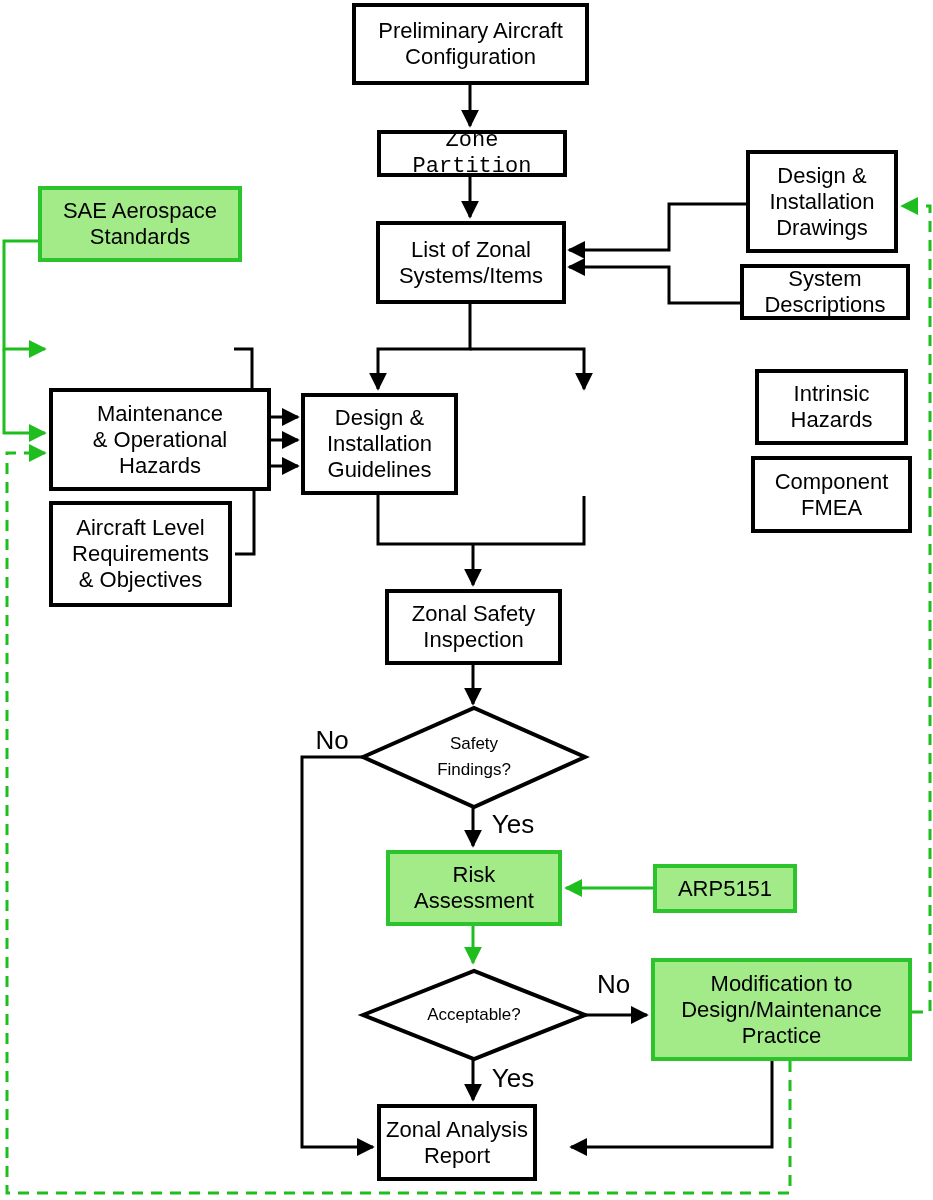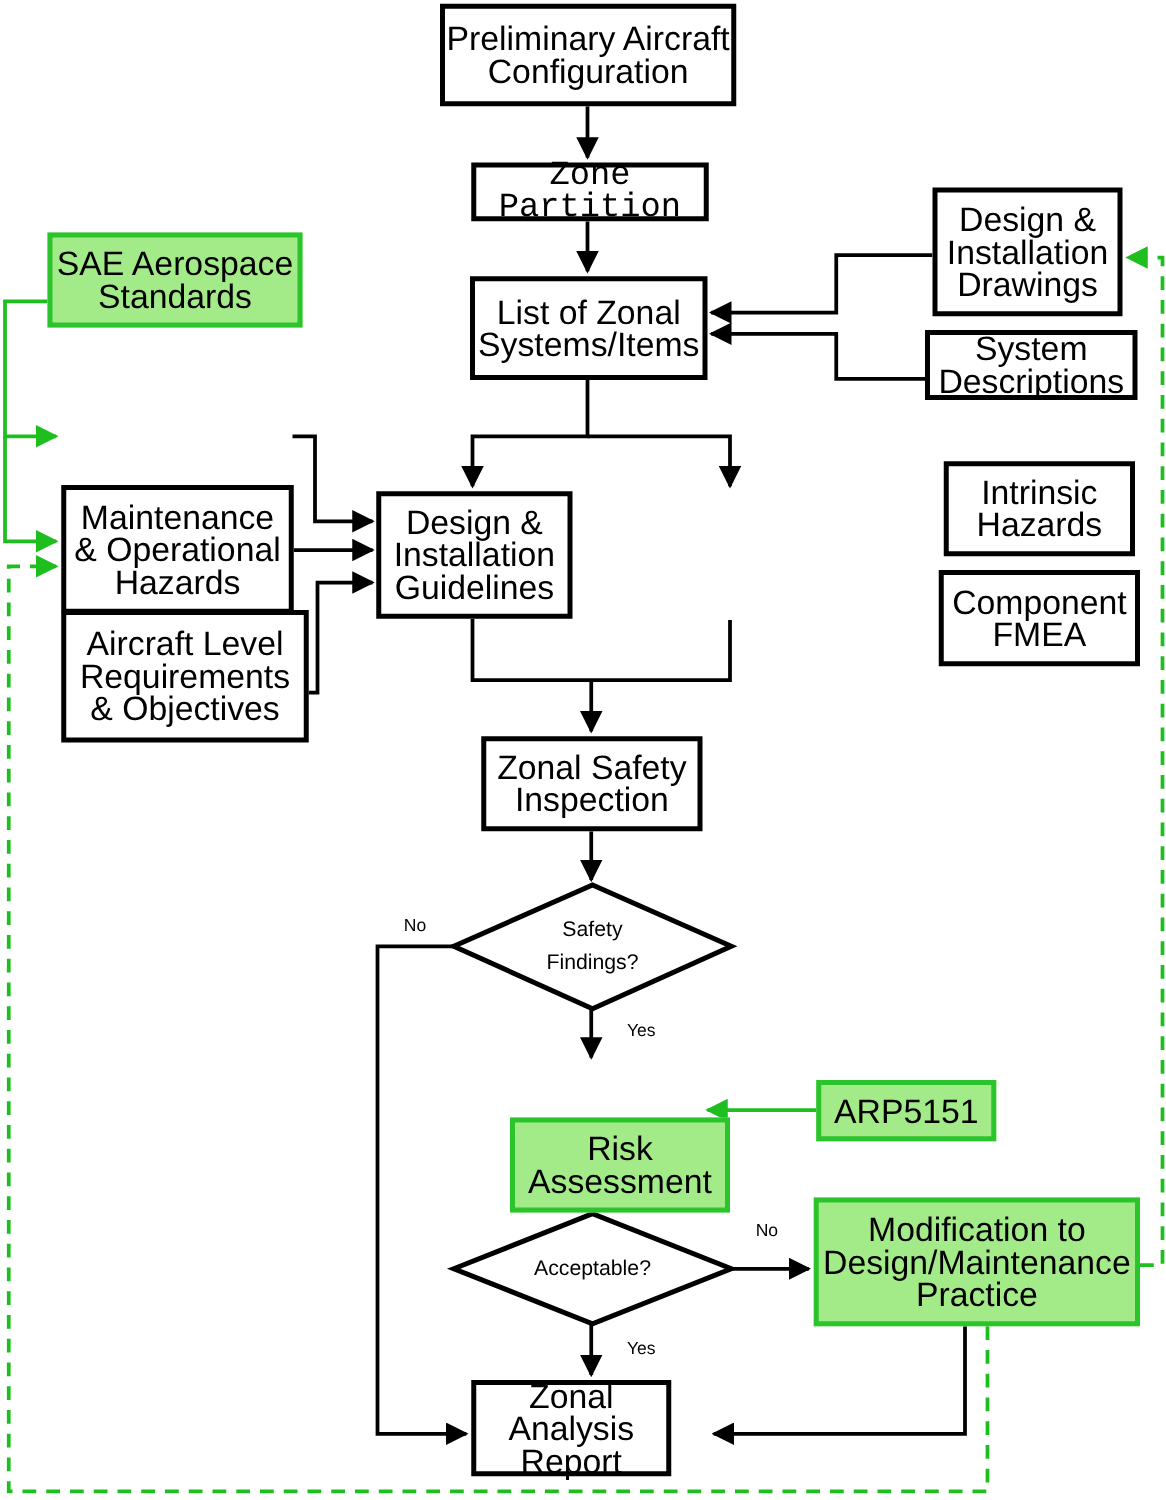--- a/index.html
+++ b/index.html
@@ -14,28 +14,28 @@
     font-family:"Liberation Sans", sans-serif;color:var(--ink);overflow:hidden;
   }
   #wires{position:absolute;left:0;top:0;width:933px;height:1200px;pointer-events:none;}
   path.bk{stroke:var(--ink);stroke-width:3;fill:none;}
   path.gn{stroke:var(--gline);stroke-width:3;fill:none;}
   path.gd{stroke:var(--gline);stroke-width:3;fill:none;stroke-dasharray:11 8;}
   polygon.diamond{stroke:var(--ink);stroke-width:4;fill:#ffffff;}
   .node{
     position:absolute;box-sizing:border-box;border:4px solid var(--ink);background:#ffffff;
     display:flex;align-items:center;justify-content:center;text-align:center;
-    white-space:pre-line;font-size:27px;line-height:26px;
+    white-space:pre-line;font-size:22px;line-height:26px;
   }
   .node.green{background:var(--gfill);border-color:var(--gborder);}
   .dtext{
     position:absolute;display:flex;align-items:center;justify-content:center;text-align:center;
     white-space:pre-line;font-size:17px;line-height:26px;background:transparent;
   }
-  .lbl{position:absolute;font-size:14px;line-height:26px;}
+  .lbl{position:absolute;font-size:26px;line-height:26px;}
 </style>
 </head>
 <body>
 
 <div id="stage">
 
   <svg id="wires" viewBox="0 0 933 1200" xmlns="http://www.w3.org/2000/svg">
     <defs>
       <marker id="arrB" viewBox="0 0 10 10" refX="9" refY="5" markerWidth="6" markerHeight="6" orient="auto-start-reverse">
         <path d="M0,0 L10,5 L0,10 z" fill="#000000"></path>
@@ -80,36 +80,36 @@
   <div class="node" style="left:377px;top:130px;width:190px;height:47px;font-family:Liberation Mono, monospace;">Zone Partition</div>
   <div class="node" style="left:376px;top:221px;width:190px;height:83px;">List of Zonal
 Systems/Items</div>
   <div class="node" style="left:746px;top:150px;width:152px;height:103px;">Design &amp;
 Installation
 Drawings</div>
   <div class="node" style="left:740px;top:264px;width:170px;height:56px;">System
 Descriptions</div>
   <div class="node green" style="left:38px;top:186px;width:204px;height:76px;">SAE Aerospace
 Standards</div>
-  <div class="node" style="left:49px;top:388px;width:186px;height:103px;">Maintenance
+  <div class="node" style="left:49px;top:388px;width:222px;height:103px;">Maintenance
 &amp; Operational
 Hazards</div>
-  <div class="node" style="left:49px;top:488px;width:198px;height:106px;">Aircraft Level
+  <div class="node" style="left:49px;top:501px;width:183px;height:106px;">Aircraft Level
 Requirements
 &amp; Objectives</div>
   <div class="node" style="left:301px;top:393px;width:157px;height:102px;">Design &amp;
 Installation
 Guidelines</div>
   <div class="node" style="left:755px;top:369px;width:153px;height:76px;">Intrinsic
 Hazards</div>
   <div class="node" style="left:751px;top:456px;width:161px;height:77px;">Component
 FMEA</div>
   <div class="node" style="left:385px;top:589px;width:177px;height:76px;">Zonal Safety
 Inspection</div>
-  <div class="node green" style="left:408px;top:850px;width:176px;height:76px;margin-top:44px;">Risk
+  <div class="node green" style="left:386px;top:850px;width:176px;height:76px;">Risk
 Assessment</div>
   <div class="node green" style="left:653px;top:864px;width:144px;height:49px;">ARP5151</div>
   <div class="node green" style="left:651px;top:958px;width:261px;height:103px;">Modification to
 Design/Maintenance
 Practice</div>
   <div class="node" style="left:377px;top:1104px;width:160px;height:77px;">Zonal Analysis
 Report</div>
 
   <div class="dtext" style="left:380px;top:724px;width:188px;height:66px;">Safety
 Findings?</div>

